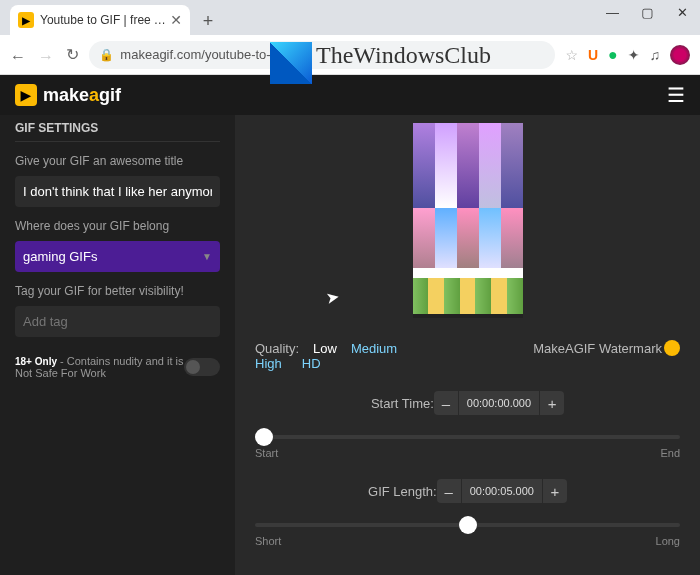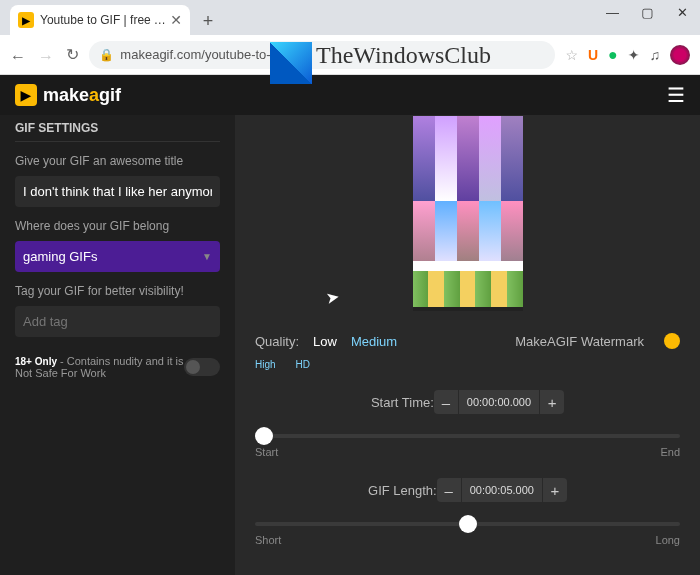--- a/index.html
+++ b/index.html
@@ -32,33 +32,33 @@
 .section-hdr{color:#ccc;font-weight:bold;font-size:12px;padding:6px 0;border-bottom:1px solid #333}
 .field-label{color:#a0a0a0;margin:12px 0 8px}
 .txt-input{background:#2c2c2c;border:none;color:#fff;padding:8px;border-radius:4px;width:100%;font-size:13px}
 .select{background:#4c1d95;border:none;color:#fff;padding:8px;border-radius:4px;width:100%;font-size:13px;display:flex;justify-content:space-between;align-items:center}
 .chev{color:#888;font-size:10px}
 .adult-row{display:flex;align-items:center;justify-content:space-between;margin-top:18px}
 .adult-text{font-size:11px;color:#999;flex:1}
 .adult-text b{color:#fff;font-size:10px}
 .toggle{width:36px;height:18px;background:#333;border-radius:9px;position:relative}
 .toggle::after{content:"";position:absolute;width:14px;height:14px;background:#555;border-radius:50%;top:2px;left:2px}
-.main{flex:1;background:#292929;padding:1px 20px;position:relative;overflow-y:auto}
+.main{flex:1;background:#292929;padding:8px 20px;position:relative;overflow-y:auto}
 .preview{width:110px;height:195px;margin:0 auto;margin-top:0;background:#222;overflow:hidden}
 .pv-row{display:flex;height:36px}
 .pv-col{flex:1}
 .pv-strip{height:85px;display:flex}
 .pv-s{flex:1}
 .quality-row{display:flex;align-items:center;gap:14px;margin-top:22px;font-size:13px;color:#888;flex-wrap:wrap}
 .q-label{color:#bbb}
 .q-opt{color:#7dd3fc;cursor:pointer}
 .q-opt.active{color:#fff;font-weight:normal}
-.watermark{margin-left:auto;display:flex;align-items:center;gap:20px;color:#bbb}
+.watermark{margin-left:auto;display:flex;align-items:center;gap:2px;color:#bbb}
 .wm-toggle{width:16px;height:16px;background:#fcba03;border-radius:50%}
-.q-row2{display:flex;gap:20px;margin-top:10px;font-size:10px}
+.q-row2{display:flex;gap:20px;font-size:13px}
 .time-section{margin-top:20px}
 .time-hdr{display:flex;justify-content:center;align-items:center;color:#bbb;font-size:13px}
 .stepper{display:flex;align-items:center}
 .step-btn{width:24px;height:24px;background:#3a3a3a;color:#ccc;display:flex;align-items:center;justify-content:center;font-size:15px;cursor:pointer}
 .step-btn.l{border-radius:4px 0 0 4px}
 .step-btn.r{border-radius:0 4px 4px 0}
 .step-val{background:#3a3a3a;height:24px;display:flex;align-items:center;padding:0 8px;font-size:11px;color:#ddd;margin:0 1px}
 .slider{position:relative;height:4px;background:#3a3a3a;margin:20px 0 8px;border-radius:2px}
 .slider-handle{position:absolute;width:18px;height:18px;background:#fff;border-radius:50%;top:-7px;transform:translateX(-50%)}
 .slider-labels{display:flex;justify-content:space-between;font-size:11px;color:#888}

